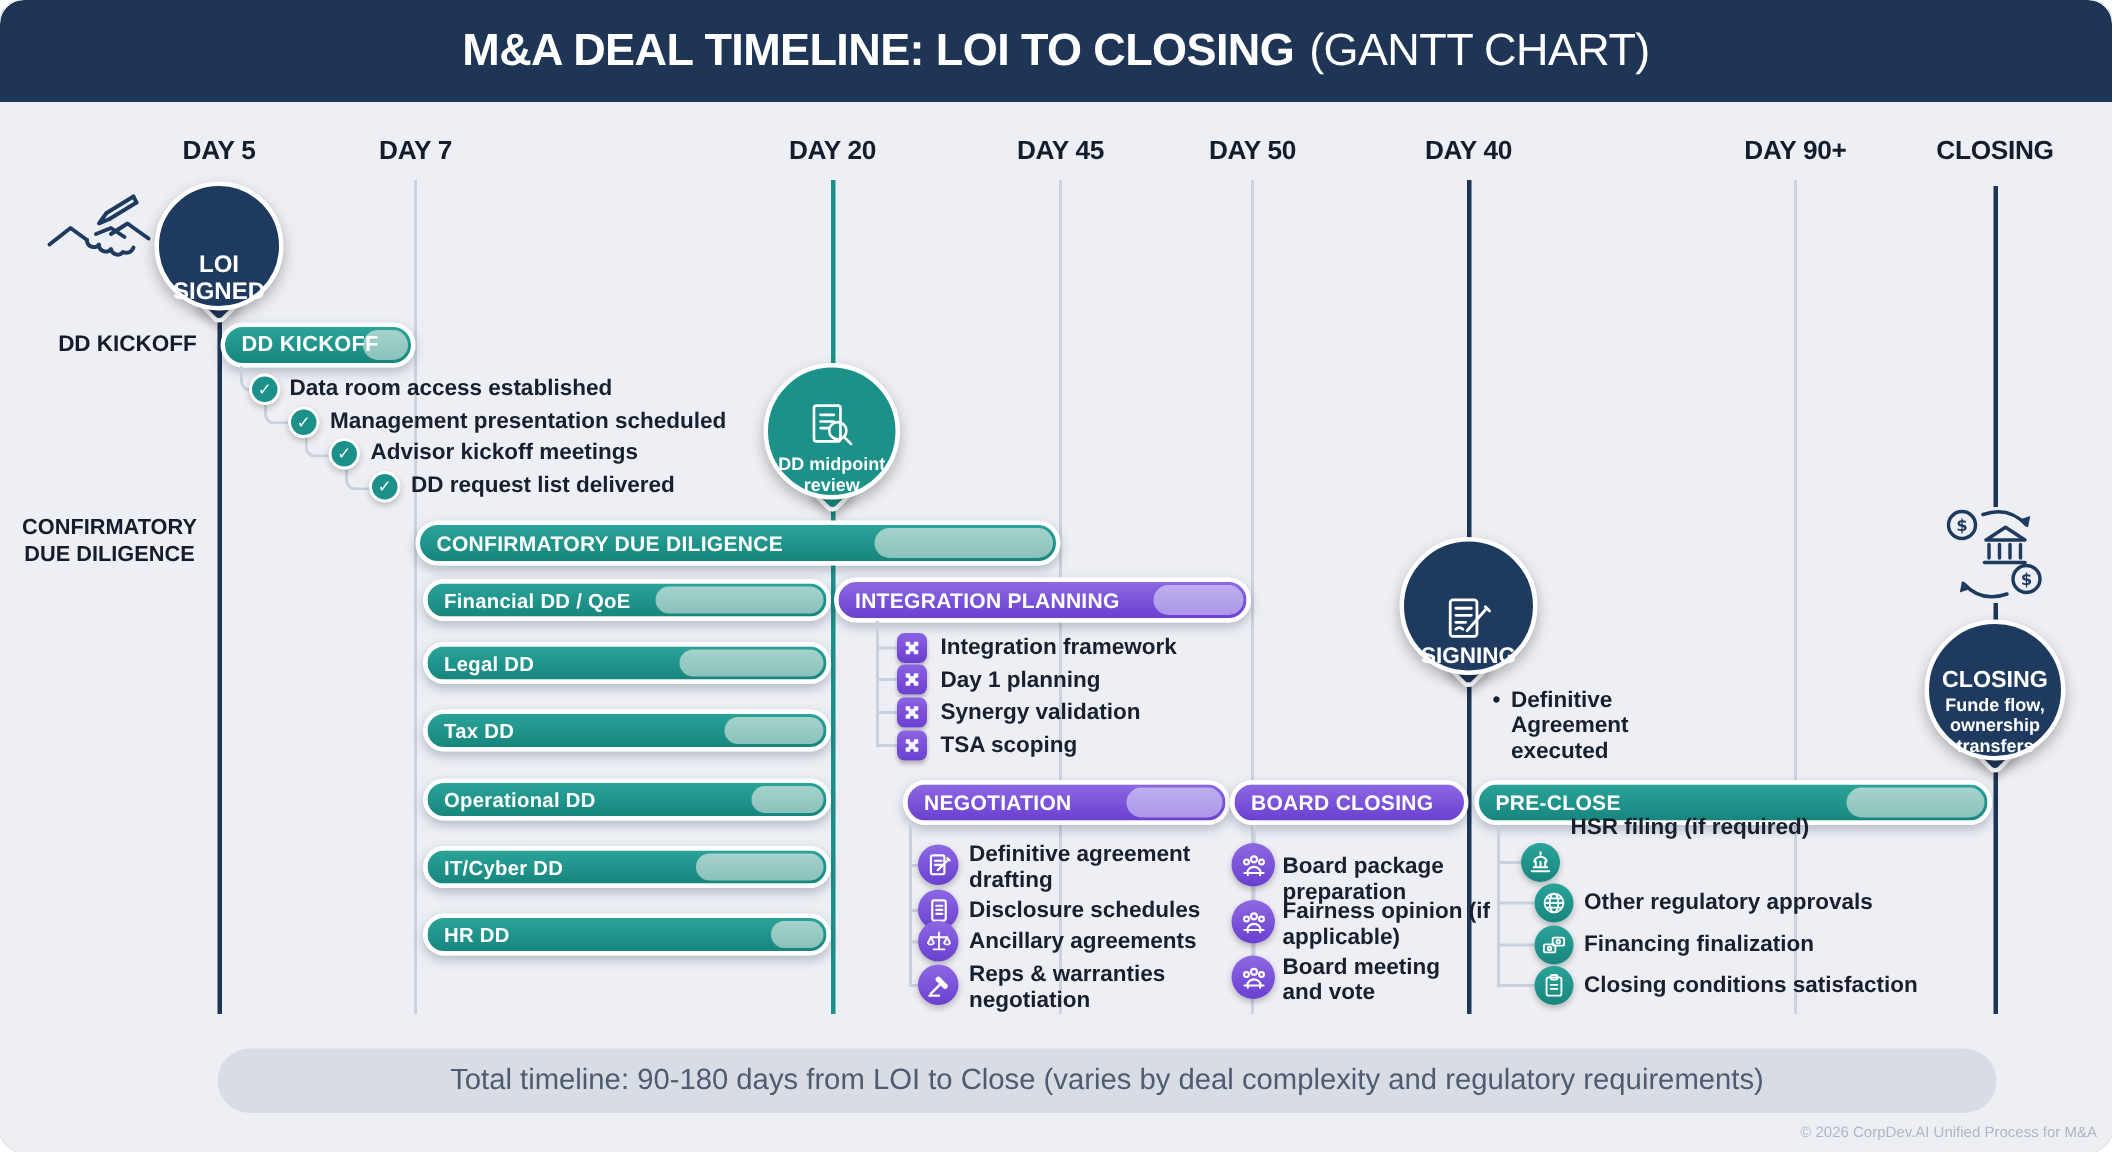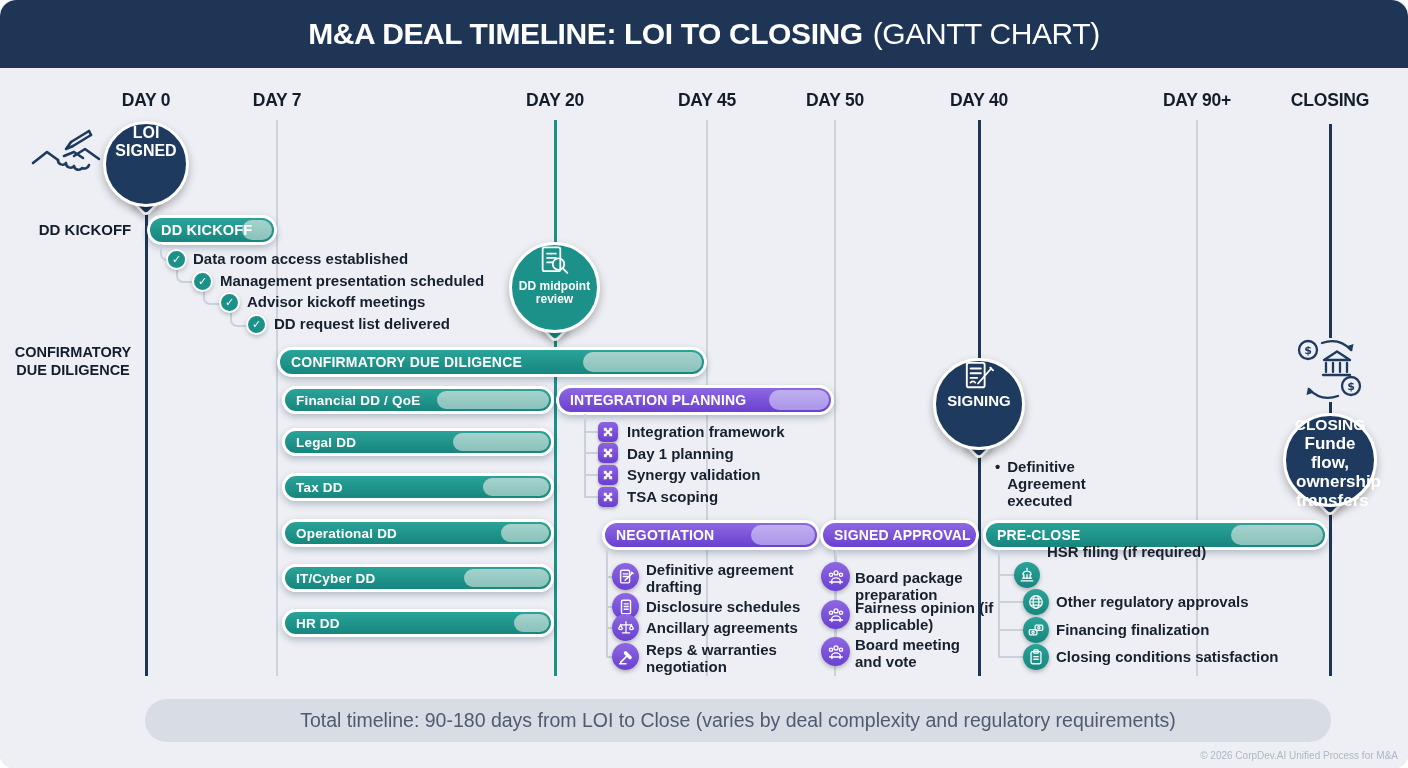--- a/index.html
+++ b/index.html
@@ -39,21 +39,21 @@
   .item-text.wrap{white-space:normal;}
   
   .puz-tile{position:absolute;width:20px;height:20px;border-radius:5px;background:linear-gradient(180deg,#8b63e2,#6a3fd0);box-shadow:0 2px 3px rgba(0,0,0,.25);display:flex;align-items:center;justify-content:center;}
   .task-circle{position:absolute;border-radius:50%;display:flex;align-items:center;justify-content:center;box-shadow:0 2px 4px rgba(0,0,0,.25);}
   .task-circle.purple{background:linear-gradient(180deg,#8d68e3,#6a40cf);width:27px;height:27px;}
   .task-circle.purple.lg{width:29px;height:29px;}
   .task-circle.tealc{background:linear-gradient(180deg,#2aa399,#17867d);width:26px;height:26px;}
   
   .pin{position:absolute;}
   .pin-tail{position:absolute;left:50%;bottom:-6px;width:22px;height:22px;transform:translateX(-50%) rotate(45deg);border-right:3.5px solid #fff;border-bottom:3.5px solid #fff;border-bottom-right-radius:6px;box-sizing:border-box;box-shadow:3px 3px 6px rgba(0,0,0,.2);}
-  .pin-body{position:relative;width:100%;height:100%;border-radius:50%;border:3.5px solid #fff;box-sizing:border-box;display:flex;flex-direction:column;align-items:center;justify-content:flex-start;text-align:center;color:#fff;box-shadow:0 4px 9px rgba(0,0,0,.28);z-index:2;}
+  .pin-body{position:relative;width:100%;height:100%;border-radius:50%;border:3.5px solid #fff;box-sizing:border-box;display:flex;flex-direction:column;align-items:center;justify-content:flex-end;text-align:center;color:#fff;box-shadow:0 4px 9px rgba(0,0,0,.28);z-index:2;}
   .pin.navy .pin-body,.pin.navy .pin-tail{background:#1e3a5e;}
   .pin.tealp .pin-body,.pin.tealp .pin-tail{background:#1b9189;}
   .pin-title{font-weight:800;line-height:1.12;}
   .pin-sub{font-weight:600;line-height:1.12;}
   
   .note{position:absolute;display:flex;font-size:15px;font-weight:700;color:#17202e;line-height:1.14;}
   .note .dot{margin-right:7px;}
   
   .banner{position:absolute;left:145px;top:699px;width:1186px;height:43px;background:#d8dce4;border-radius:22px;display:flex;align-items:center;justify-content:center;}
   .banner span{font-size:19.5px;font-weight:400;color:#4e5b70;}
@@ -62,21 +62,21 @@
 </style>
 </head>
 <body>
 
 <div id="canvas">
 
   <div class="header">
     <h1><span class="t-bold">M&amp;A DEAL TIMELINE: LOI TO CLOSING</span><span class="t-light">(GANTT CHART)</span></h1>
   </div>
 
-  <span class="day-label" style="left:146px">DAY 0</span>
+  <span class="day-label" style="left:146px">DAY 5</span>
   <span class="day-label" style="left:277px">DAY 7</span>
   <span class="day-label" style="left:555px">DAY 20</span>
   <span class="day-label" style="left:707px">DAY 45</span>
   <span class="day-label" style="left:835px">DAY 50</span>
   <span class="day-label" style="left:979px">DAY 40</span>
   <span class="day-label" style="left:1197px">DAY 90+</span>
   <span class="day-label" style="left:1330px">CLOSING</span>
 
   <div class="vline navy" style="left:145px;top:198px;height:478px"></div>
   <div class="vline gray" style="left:276px"></div>
@@ -253,21 +253,21 @@
           <path d="M3 17.5 h7" stroke-width="1.8"></path>
         </g>
       </svg>
   </div>
   <span class="item-text wrap" style="left:646px;top:562px;width:170px">Definitive agreement drafting</span>
   <span class="item-text" style="left:646px;top:599px">Disclosure schedules</span>
   <span class="item-text" style="left:646px;top:620px">Ancillary agreements</span>
   <span class="item-text wrap" style="left:646px;top:642px;width:150px">Reps &amp; warranties negotiation</span>
 
   <div class="bar purple" style="left:820px;top:520px;width:159px">
-    <span class="bar-label">SIGNED APPROVAL</span>
+    <span class="bar-label">BOARD CLOSING</span>
   </div>
   <div class="vtrunk" style="left:835px;top:550px;height:102px"></div>
   <div class="task-circle purple lg" style="left:821px;top:562px">
     <svg width="20" height="20" viewBox="0 0 22 22">
         <g fill="none" stroke="#fff" stroke-width="1.5" stroke-linecap="round">
           <circle cx="11" cy="6.5" r="2.2"></circle>
           <circle cx="5.5" cy="8.5" r="1.8"></circle>
           <circle cx="16.5" cy="8.5" r="1.8"></circle>
           <path d="M6 16.5 a5 4.5 0 0 1 10 0"></path>
           <path d="M4 16.5 h14"></path>
@@ -391,21 +391,21 @@
       <path d="M13 49.5 l-1.5 7.5 7.5 -2.5 z" fill="#1e3a5e"></path>
       <text x="13" y="16" text-anchor="middle" font-size="11" font-weight="bold" fill="#1e3a5e" font-family="DejaVu Sans, sans-serif">$</text>
       <text x="56" y="52" text-anchor="middle" font-size="11" font-weight="bold" fill="#1e3a5e" font-family="DejaVu Sans, sans-serif">$</text>
     </svg>
   </div>
 
   <div class="pin navy" style="left:1283px;top:413px;width:94px;height:94px">
     <div class="pin-tail"></div>
     <div class="pin-body">
       <div class="pin-title" style="font-size:15.5px">CLOSING</div>
-      <div class="pin-sub" style="font-size:17px;width:68px;margin-top:1px">Funde flow, ownership transfers</div>
+      <div class="pin-sub" style="font-size:12px;width:68px;margin-top:1px">Funde flow, ownership transfers</div>
     </div>
   </div>
 
   <div class="banner">
     <span>Total timeline: 90-180 days from LOI to Close (varies by deal complexity and regulatory requirements)</span>
   </div>
 
   <div class="copyright">© 2026 CorpDev.AI Unified Process for M&amp;A</div>
 
 </div>

